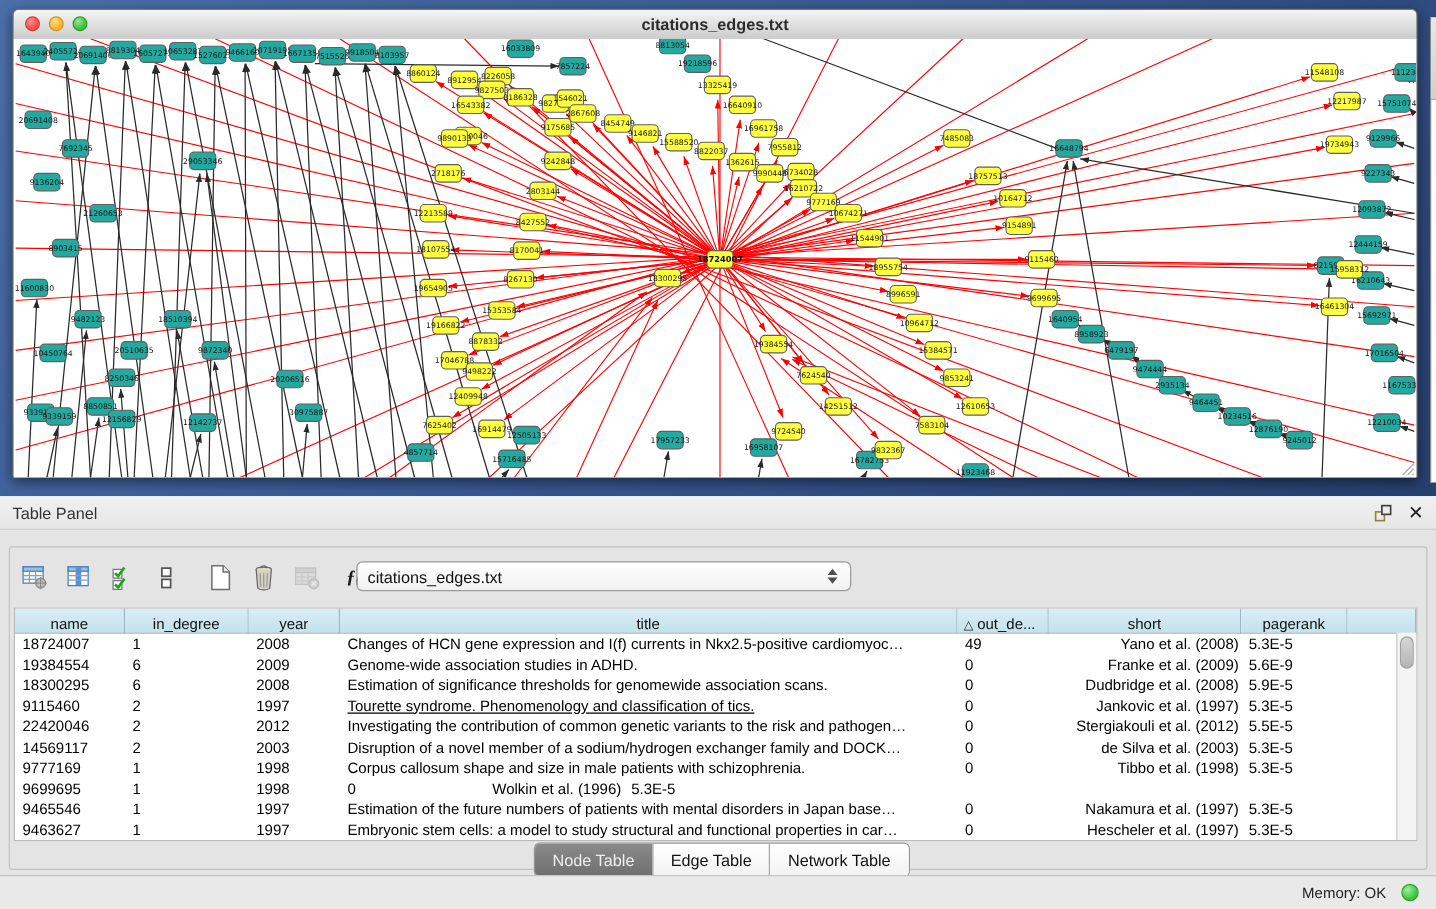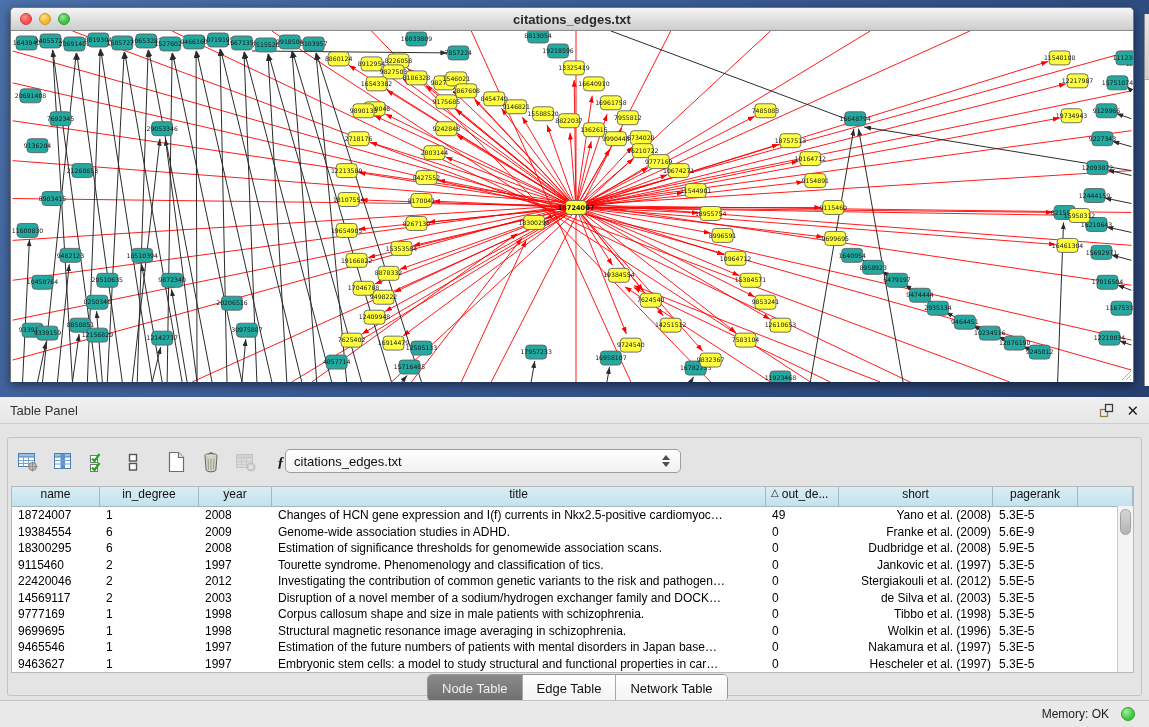--- a/index.html
+++ b/index.html
@@ -51,21 +51,21 @@
   .dropdown .dd-text { flex:1; }
   .stepper { display:flex; flex-direction:column; align-items:center; gap:2px; padding-right:2px; }
   .stepper i { width:0; height:0; border-left:4px solid transparent; border-right:4px solid transparent; display:block; }
   .stepper .up { border-bottom:5px solid #4d4d4d; }
   .stepper .dn { border-top:5px solid #4d4d4d; }
 
   .data-table { position:absolute; left:11px; top:62px; width:1123px; height:187px;
     background:#fff; border:1px solid #b9b9b9; display:flex; flex-direction:column; font-size:12px; }
   .thead { display:flex; height:20px; flex:none; }
   .th { background:linear-gradient(#d9edf4,#c3e2ed); border-right:1px solid #9fb9c2; border-bottom:1px solid #9fb9c2;
-    display:flex; align-items:flex-start; justify-content:center; font-size:12px; color:#111; overflow:hidden; white-space:nowrap; }
+    display:flex; align-items:flex-end; justify-content:center; font-size:12px; color:#111; overflow:hidden; white-space:nowrap; }
   .th.sorted { justify-content:flex-start; padding-left:5px; }
   .th .tri { font-size:10px; margin-right:3px; color:#222; }
   .tbody { flex:1; position:relative; overflow:hidden; }
   .tr { display:flex; height:16.5px; align-items:center; color:#000; }
   .td { overflow:hidden; white-space:nowrap; padding:0 2px 0 6px; }
   .td.center { text-align:right; padding-left:2px; }
   .scroll-col { width:16px; flex:none; background:#f4f4f4; border-left:1px solid #c9c9c9; position:relative; }
   .scroll-col .thumb { position:absolute; left:2px; right:2px; top:3px; height:26px;
     background:linear-gradient(#d6d6d6,#b4b4b4); border:1px solid #9f9f9f; border-radius:7px; }
 
@@ -696,21 +696,21 @@
               <div class="td" style="width: 73px; flex: 0 0 auto;">2008</div>
               <div class="td" style="width: 494px; flex: 0 0 auto;">Estimation of significance thresholds for genomewide association scans.</div>
               <div class="td" style="width: 73px; flex: 0 0 auto;">0</div>
               <div class="td center" style="width: 154px; flex: 0 0 auto;">Dudbridge et al. (2008)</div>
               <div class="td" style="width: 85px; flex: 0 0 auto;">5.9E-5</div>
             </div>
             <div class="tr">
               <div class="td" style="width: 88px; flex: 0 0 auto;">9115460</div>
               <div class="td" style="width: 99px; flex: 0 0 auto;">2</div>
               <div class="td" style="width: 73px; flex: 0 0 auto;">1997</div>
-              <div class="td" style="width: 494px; flex: 0 0 auto;">Tourette syndrome. Phenomenology and classification of tics.</div>
+              <div class="td" style="width: 494px; flex: 0 0 auto; text-decoration: underline;">Tourette syndrome. Phenomenology and classification of tics.</div>
               <div class="td" style="width: 73px; flex: 0 0 auto;">0</div>
               <div class="td center" style="width: 154px; flex: 0 0 auto;">Jankovic et al. (1997)</div>
               <div class="td" style="width: 85px; flex: 0 0 auto;">5.3E-5</div>
             </div>
             <div class="tr">
               <div class="td" style="width: 88px; flex: 0 0 auto;">22420046</div>
               <div class="td" style="width: 99px; flex: 0 0 auto;">2</div>
               <div class="td" style="width: 73px; flex: 0 0 auto;">2012</div>
               <div class="td" style="width: 494px; flex: 0 0 auto;">Investigating the contribution of common genetic variants to the risk and pathogen…</div>
               <div class="td" style="width: 73px; flex: 0 0 auto;">0</div>
@@ -732,21 +732,20 @@
               <div class="td" style="width: 73px; flex: 0 0 auto;">1998</div>
               <div class="td" style="width: 494px; flex: 0 0 auto;">Corpus callosum shape and size in male patients with schizophrenia.</div>
               <div class="td" style="width: 73px; flex: 0 0 auto;">0</div>
               <div class="td center" style="width: 154px; flex: 0 0 auto;">Tibbo et al. (1998)</div>
               <div class="td" style="width: 85px; flex: 0 0 auto;">5.3E-5</div>
             </div>
             <div class="tr">
               <div class="td" style="width: 88px; flex: 0 0 auto;">9699695</div>
               <div class="td" style="width: 99px; flex: 0 0 auto;">1</div>
               <div class="td" style="width: 73px; flex: 0 0 auto;">1998</div>
-              <div class="td" style="width: 494px; flex: 0 0 auto;">Structural magnetic resonance image averaging in schizophrenia.</div>
               <div class="td" style="width: 73px; flex: 0 0 auto;">0</div>
               <div class="td center" style="width: 154px; flex: 0 0 auto;">Wolkin et al. (1996)</div>
               <div class="td" style="width: 85px; flex: 0 0 auto;">5.3E-5</div>
             </div>
             <div class="tr">
               <div class="td" style="width: 88px; flex: 0 0 auto;">9465546</div>
               <div class="td" style="width: 99px; flex: 0 0 auto;">1</div>
               <div class="td" style="width: 73px; flex: 0 0 auto;">1997</div>
               <div class="td" style="width: 494px; flex: 0 0 auto;">Estimation of the future numbers of patients with mental disorders in Japan base…</div>
               <div class="td" style="width: 73px; flex: 0 0 auto;">0</div>

